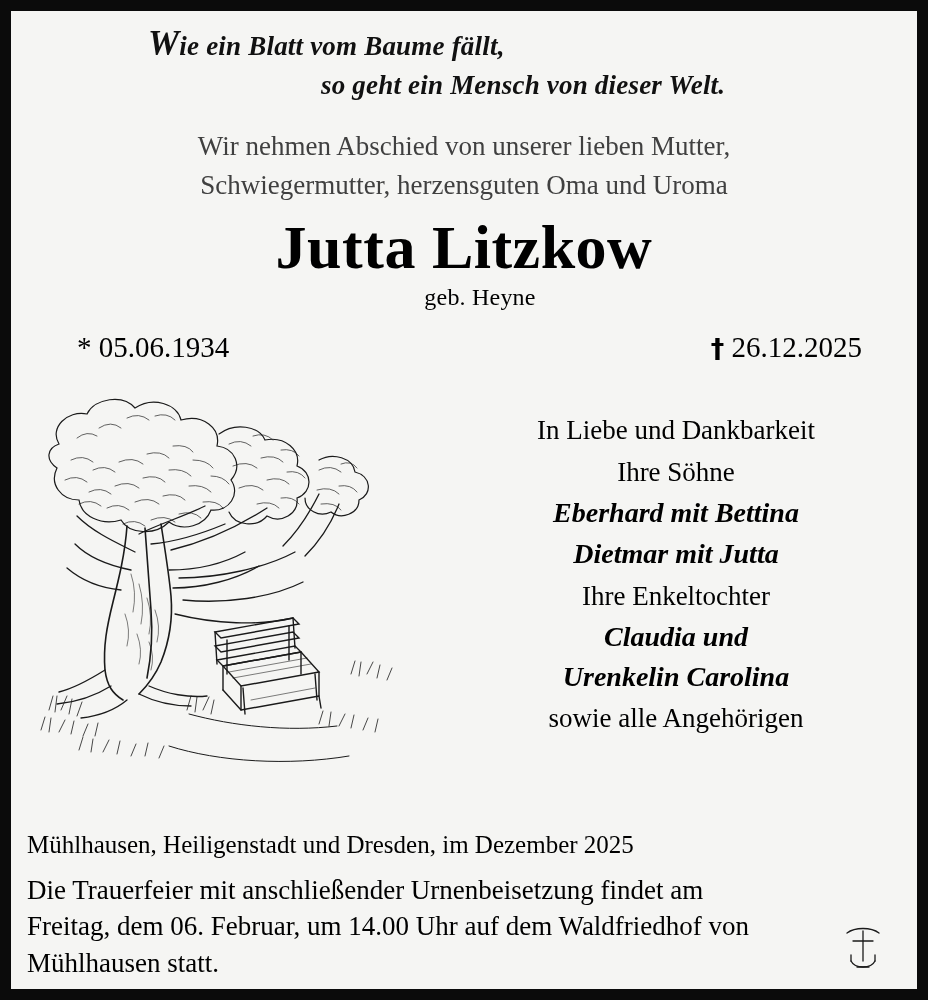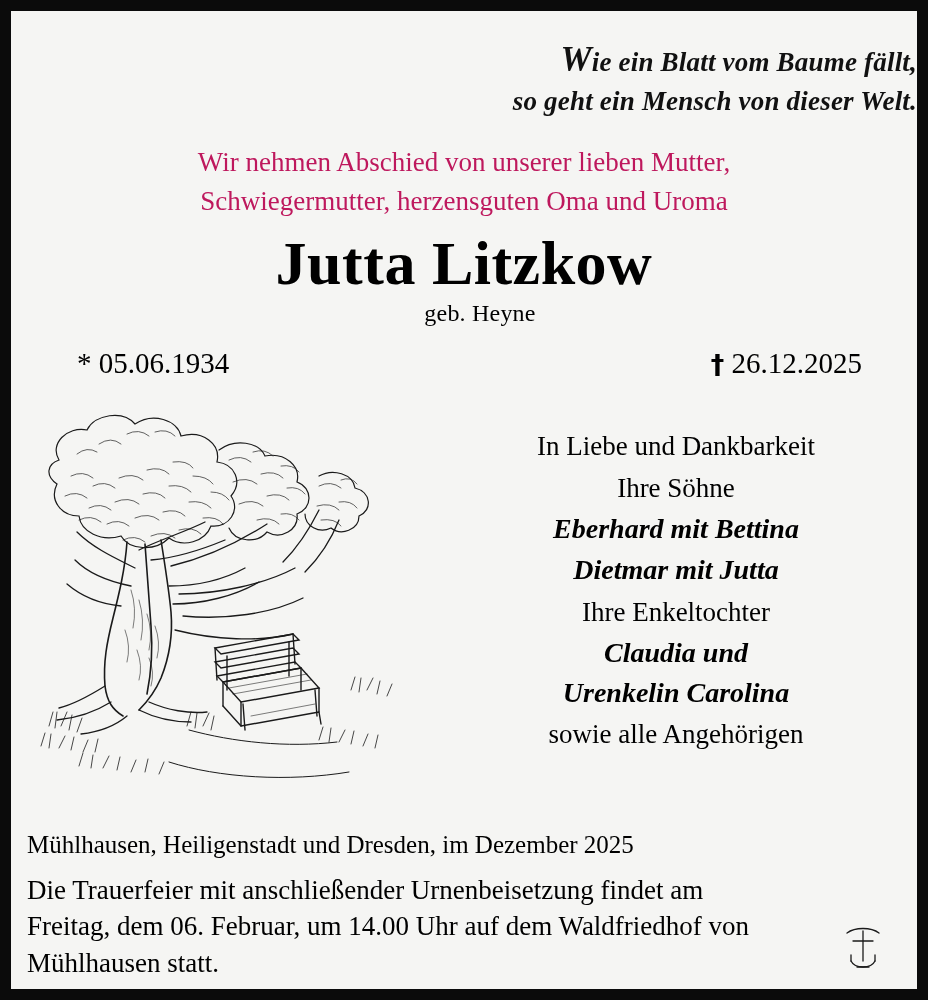--- a/index.html
+++ b/index.html
@@ -25,22 +25,22 @@
   }
   .inner {
     position: relative;
     width: 100%;
     height: 100%;
     background: #f5f5f3;
   }
 
   
   .verse {
-    padding-top: 32px;
-    text-align: right;
+    padding-top: 16px;
+    text-align: left;
   }
   .verse-line {
     font-family: "Liberation Serif", serif;
     font-style: italic;
     font-weight: 700;
     font-size: 27px;
     letter-spacing: 0.2px;
     color: #111;
     line-height: 1.45;
     white-space: pre;
@@ -51,21 +51,21 @@
     font-size: 35px;
     line-height: 0.9;
   }
 
   
   .intro {
     margin-top: 22px;
     text-align: center;
     font-size: 27px;
     line-height: 1.42;
-    color: #be185d;
+    color: #404040;
   }
   .intro div { white-space: nowrap; }
 
   
   .name {
     margin-top: 12px;
     text-align: center;
     font-size: 62px;
     font-weight: 700;
     letter-spacing: 0.5px;

